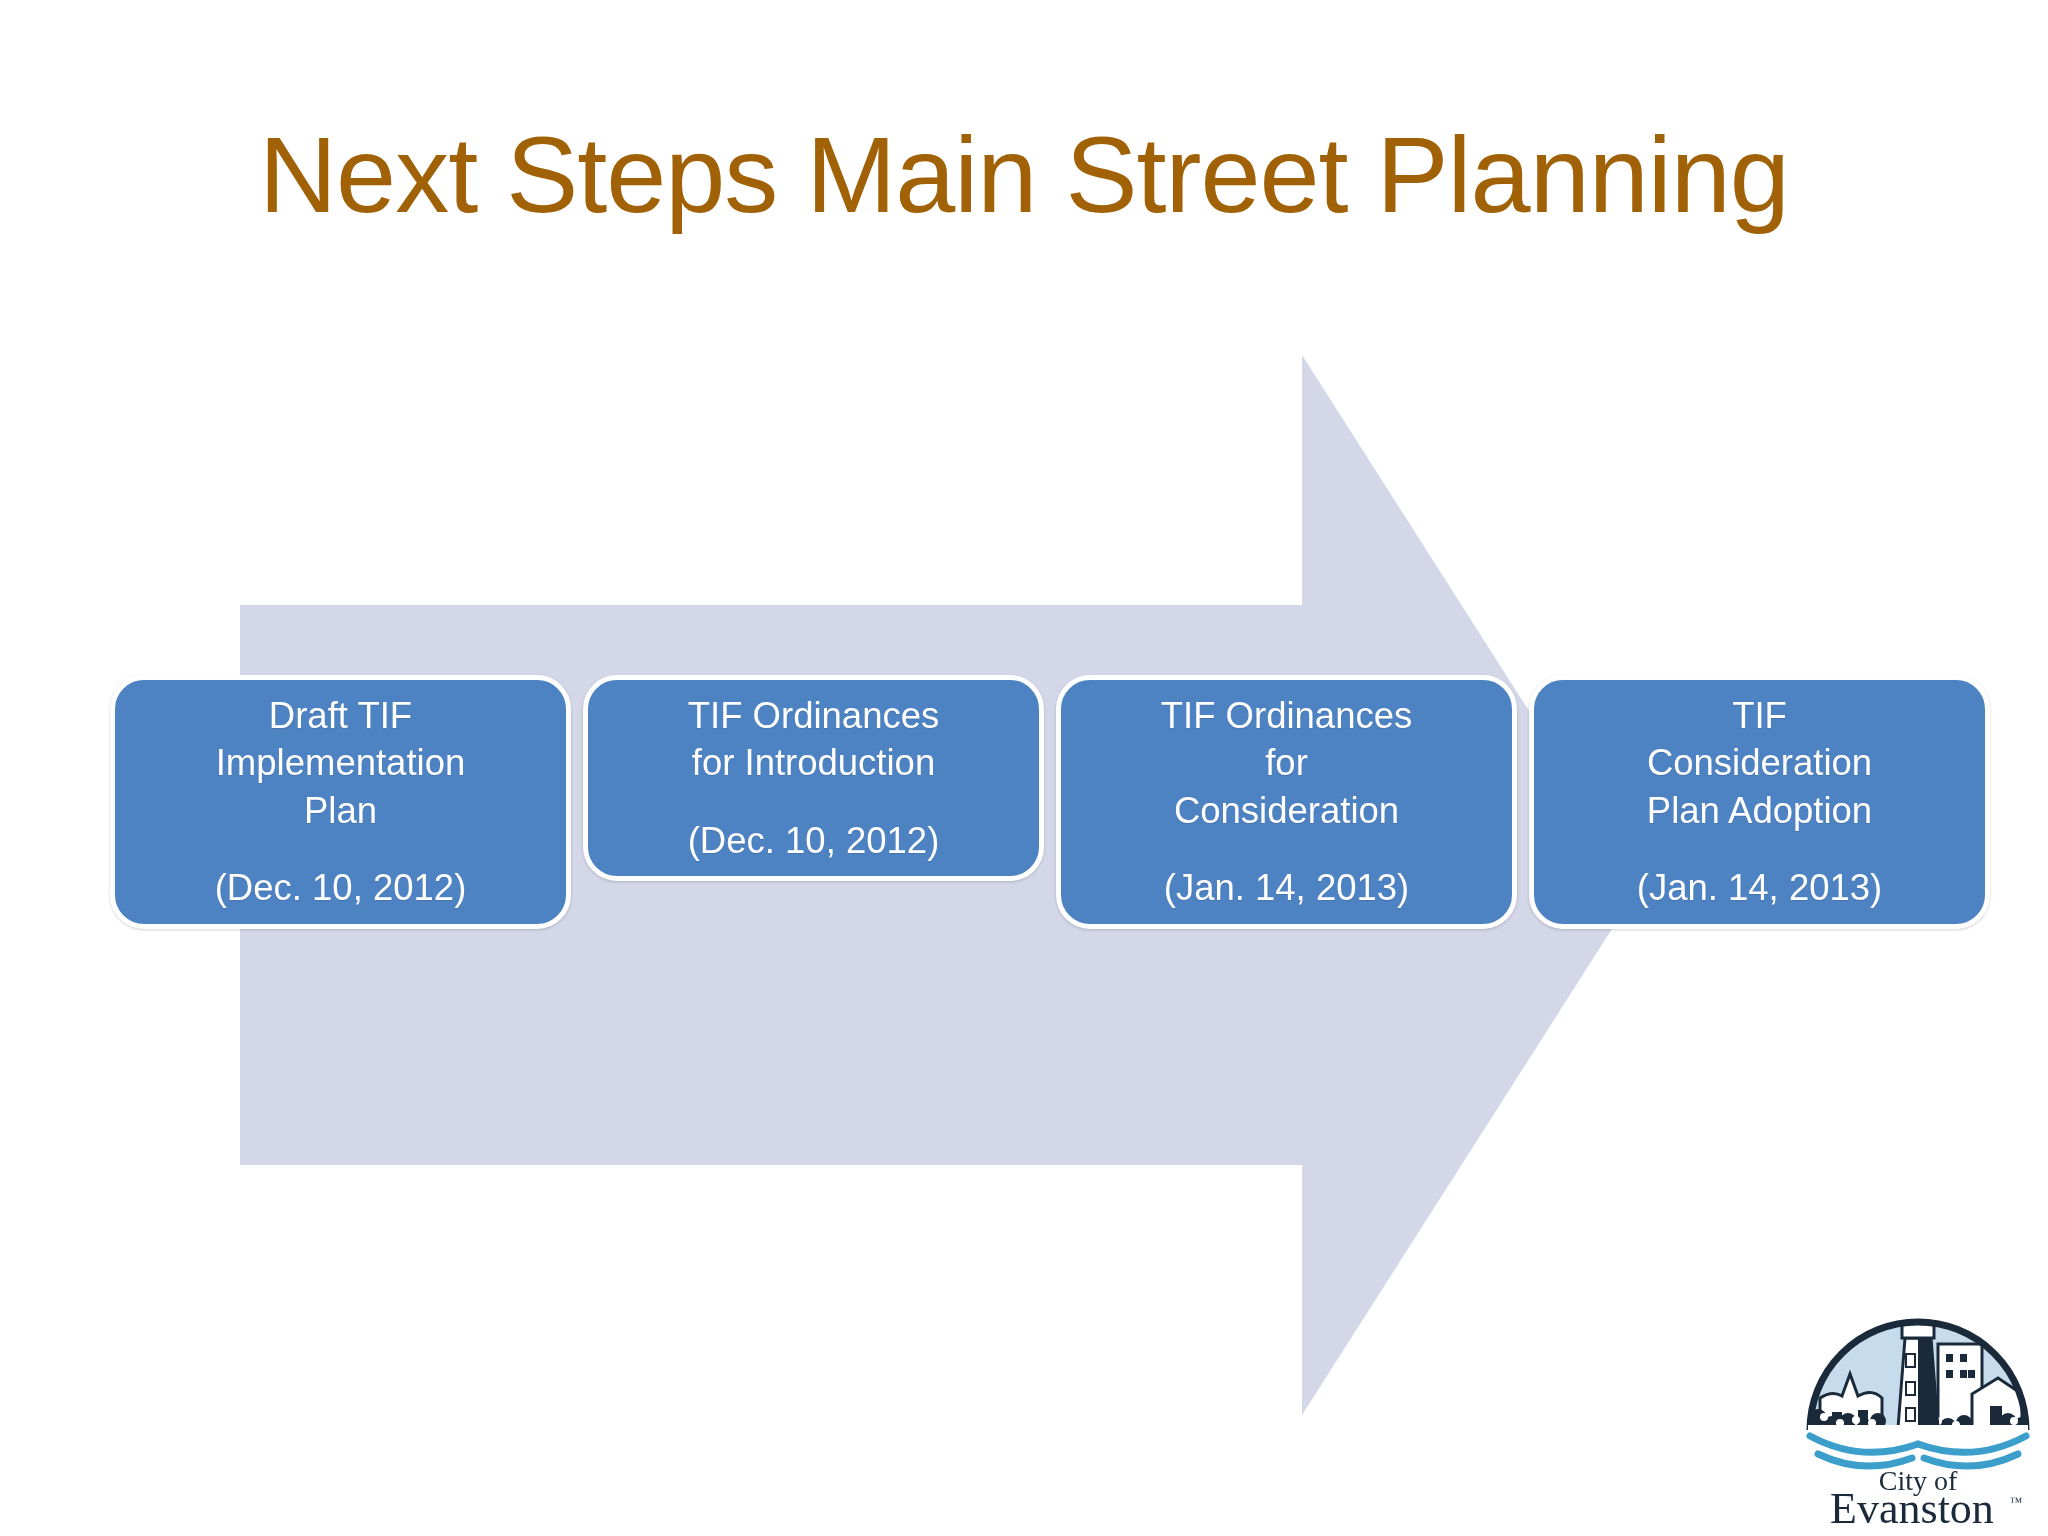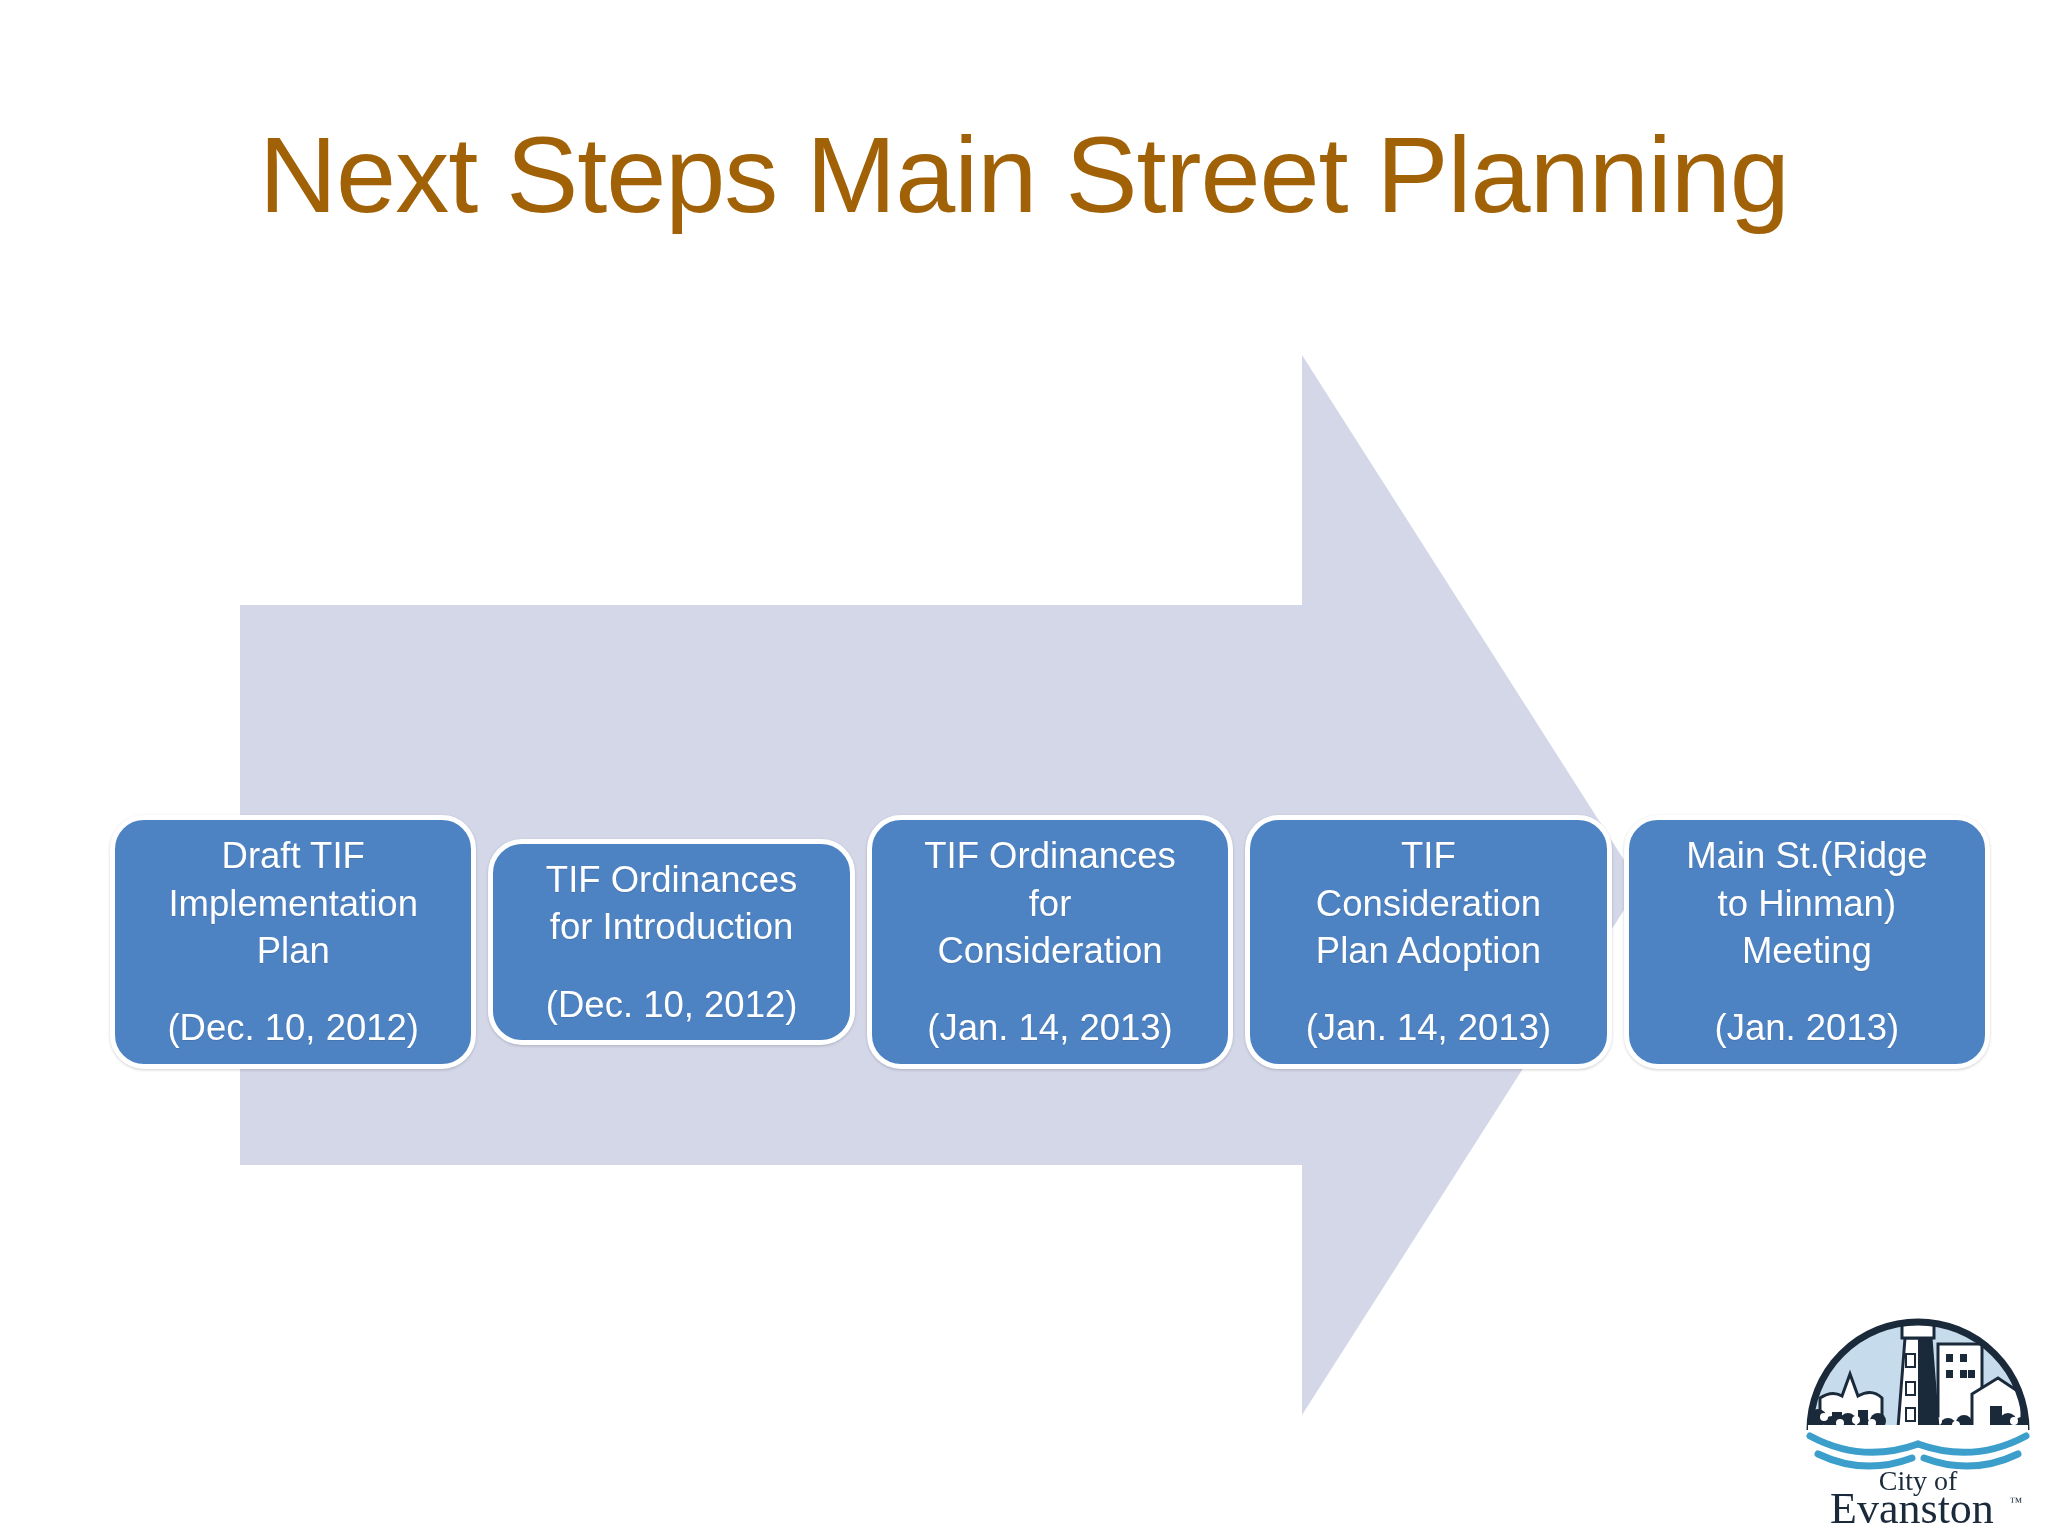--- a/index.html
+++ b/index.html
@@ -36,21 +36,21 @@
     width:1400px; height:1060px;
   }
   #process-arrow svg{ display:block; width:100%; height:100%; }
 
   
   #steps-row{
     position:absolute;
     left:110px; top:675px;
     width:1880px; height:534px;
     display:flex;
-    align-items:center;
+    align-items:flex-start;
   }
   .step-box{
     position:relative;
     flex:1 1 0;
     margin:0 6px;
     background:#4E83C3;
     border:5px solid #ffffff;
     border-radius:34px;
     box-shadow:0 1px 3px rgba(0,0,0,0.18);
     display:flex;
@@ -124,26 +124,20 @@
       <div class="step-date">(Jan. 14, 2013)</div>
     </div>
 
     <div class="step-box">
       <div class="step-title">TIF
 Consideration
 Plan Adoption</div>
       <div class="step-date">(Jan. 14, 2013)</div>
     </div>
 
-    <div class="step-box">
-      <div class="step-title">Main St.(Ridge
-to Hinman)
-Meeting</div>
-      <div class="step-date">(Jan. 2013)</div>
-    </div>
 
   </div>
 
   <div id="evanston-logo">
     <svg viewBox="0 0 232 248" aria-hidden="true">
       <defs>
         <clipPath id="domeClip">
           <path d="M10 150 A106 106 0 0 1 222 150 L222 152 L10 152 Z"></path>
         </clipPath>
       </defs>

